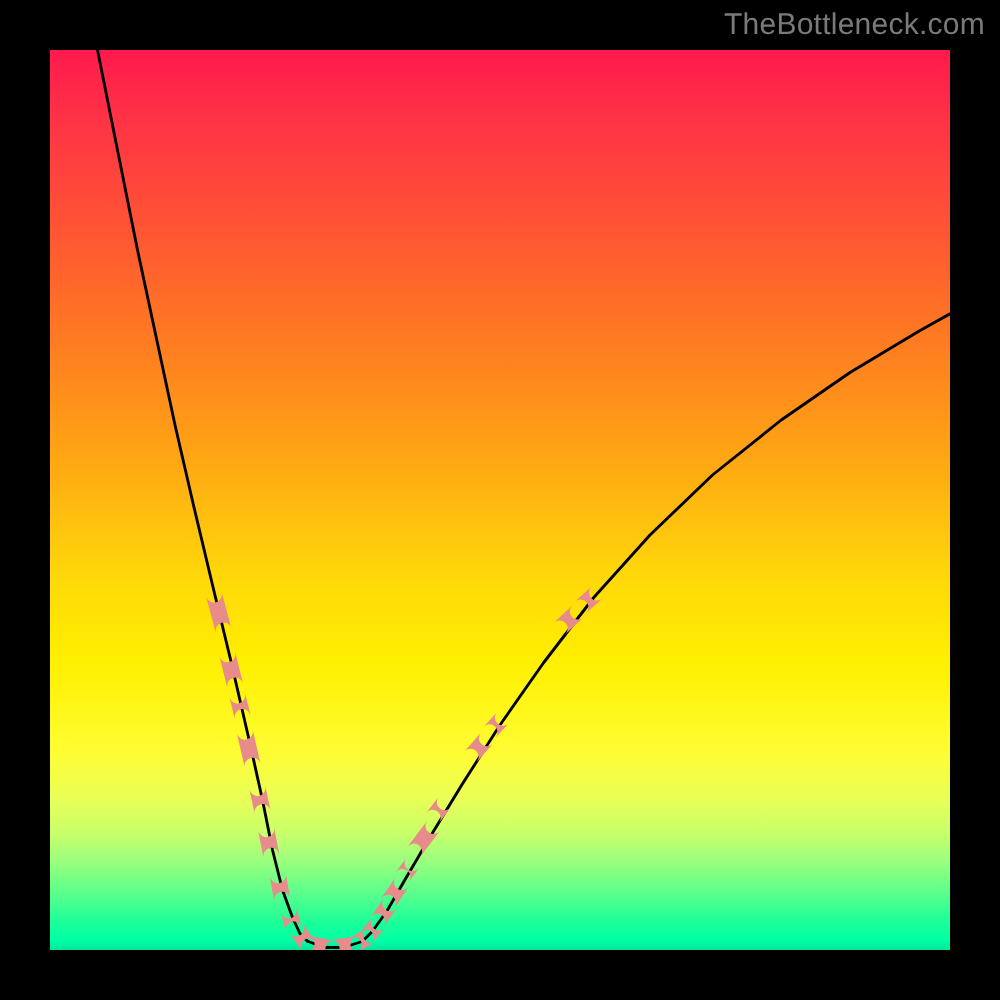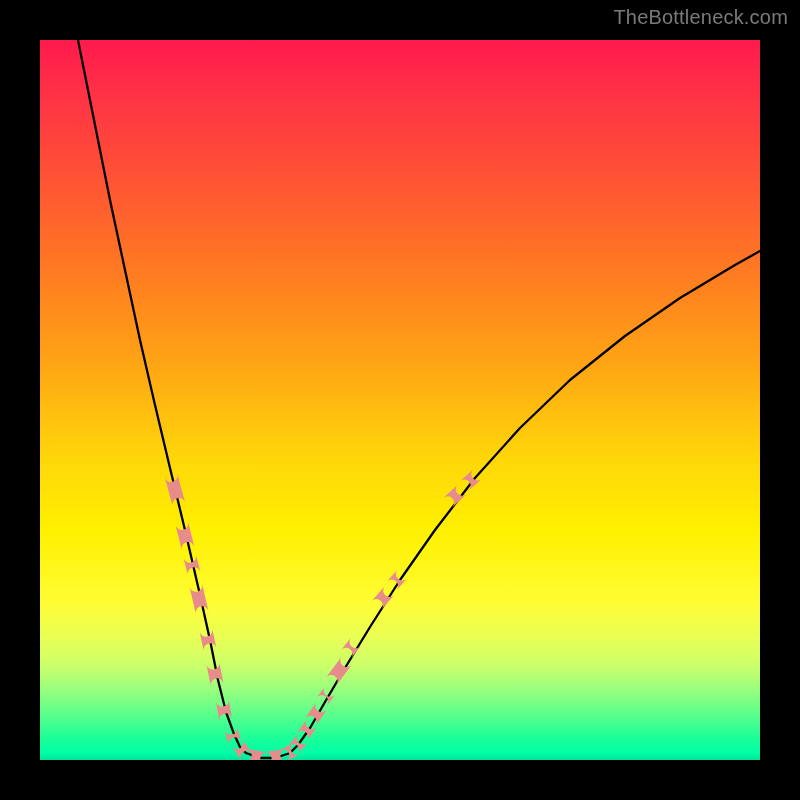--- a/index.html
+++ b/index.html
@@ -39,21 +39,21 @@
       #1aff99 97%,
       #00ffa5 99%,
       #00e59c 100%
     );
   }
   .watermark {
     position: absolute;
     top: 6px;
     right: 12px;
     color: #7a7a7a;
-    font-size: 20px;
+    font-size: 24px;
     font-weight: 500;
     letter-spacing: 0.2px;
     user-select: none;
   }
   svg.curves {
     position: absolute;
     left: 0;
     top: 0;
     width: 720px;
     height: 720px;

